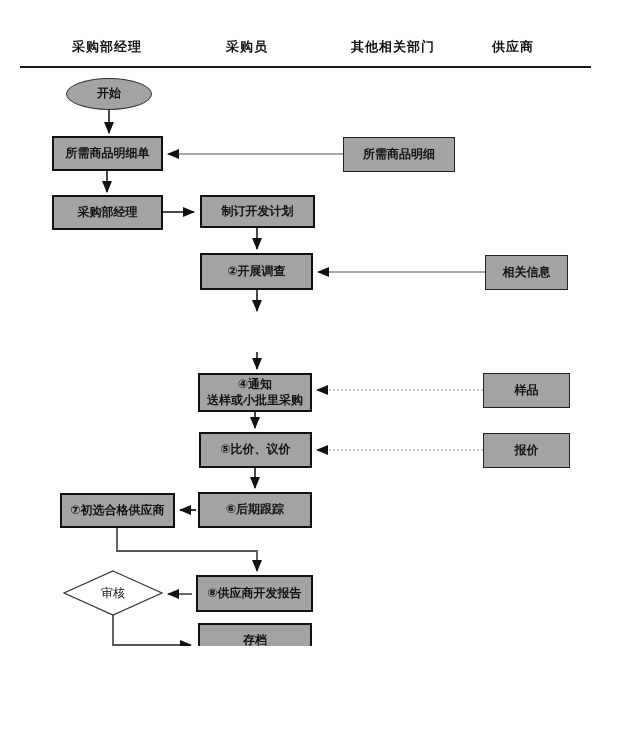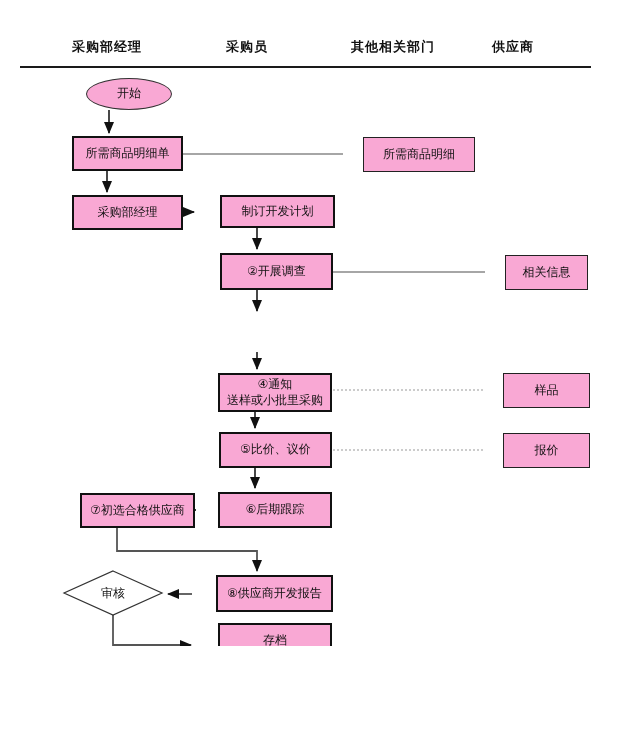--- a/index.html
+++ b/index.html
@@ -15,24 +15,23 @@
   .hdr{
     position:absolute;top:38px;transform:translateX(-50%);
     font-size:13px;font-weight:bold;white-space:nowrap;letter-spacing:1px;
   }
   .toprule{
     position:absolute;left:20px;top:66px;width:571px;height:2px;background:#1a1a1a;
   }
   #wires{position:absolute;left:0;top:0;width:626px;height:739px;}
   .node{
     position:absolute;display:flex;align-items:center;justify-content:center;
-    box-sizing:border-box;background:#f9a8d4;
-    font-size:12px;font-weight:normal;text-align:center;line-height:1.3;
+    box-sizing:border-box;background:#a3a3a3;
+    font-size:12px;font-weight:bold;text-align:center;line-height:1.3;
     white-space:pre-line;
-    margin-left:20px;
   }
   .box{border:2px solid #111;}
   .feedbox{border:1px solid #222;}
   .ellipse{border:1px solid #333;border-radius:50%;}
   .dlabel{
     position:absolute;display:flex;align-items:center;justify-content:center;
     font-size:12px;font-weight:normal;background:transparent;
   }
 </style>
 </head>

